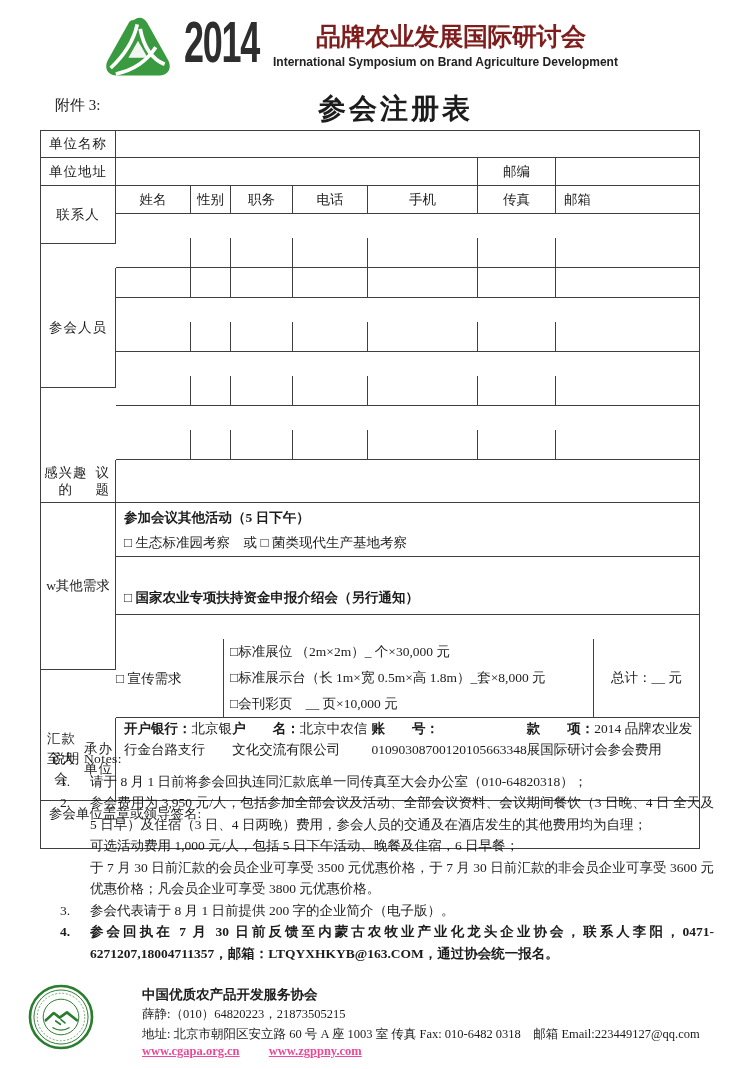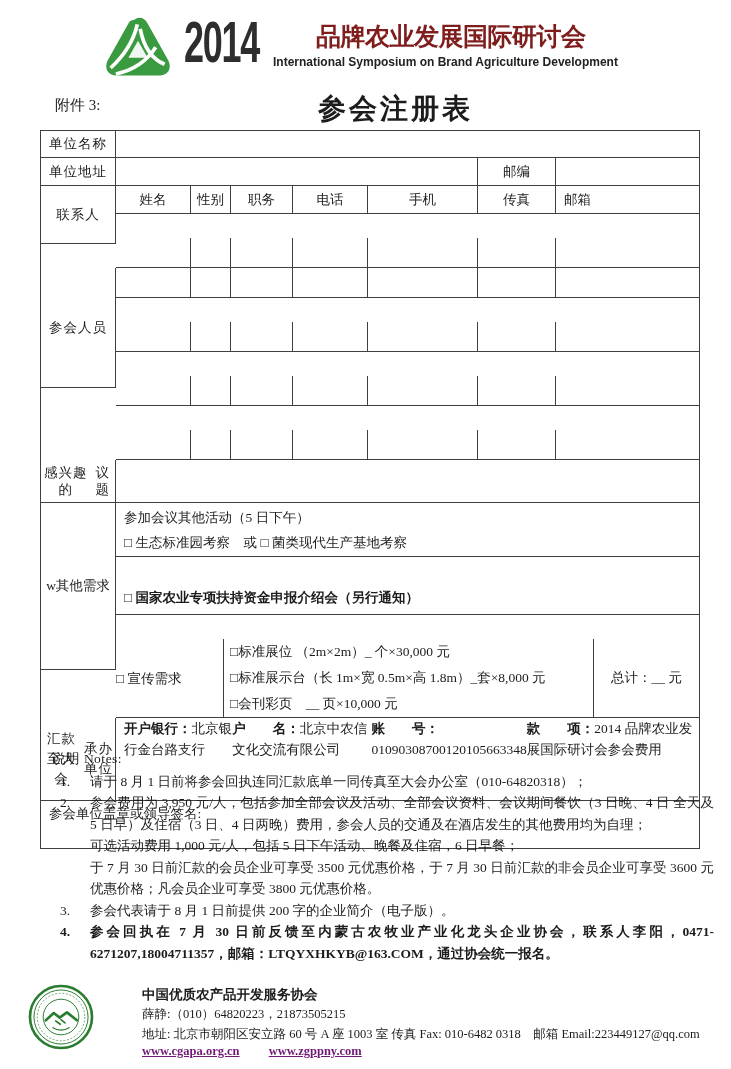--- a/index.html
+++ b/index.html
@@ -56,21 +56,21 @@
   .note-no{flex:0 0 30px;padding-left:8px;}
   .note-text{flex:1;white-space:pre-line;text-align:justify;}
   .note.bold .note-no,.note.bold .note-text{font-weight:bold;}
 
   
   .seal{left:28px;top:984px;}
   .f-org{left:142px;top:986px;font-size:13.5px;font-weight:bold;font-family:"Liberation Sans",sans-serif;}
   .f-phone{left:142px;top:1006px;font-size:12.5px;}
   .f-addr{left:142px;top:1026px;font-size:12.5px;white-space:nowrap;}
   .f-links{left:142px;top:1044px;font-size:12.5px;font-weight:bold;}
-  .f-links a{color:#701a75;text-decoration:underline;margin-right:26px;}
+  .f-links a{color:#ec4899;text-decoration:underline;margin-right:26px;}
 </style>
 </head>
 <body>
 
 <div class="page">
 
   <div class="abs logo">
     <svg width="76" height="74" viewBox="0 0 100 100">
       <path d="M46 7 C52 3 59 5 63 13 L91 63 C96 73 91 83 80 83 L20 83 C9 83 4 73 9 63 L37 13 C40 7 43 9 46 7 Z" fill="#3a9a3f"></path>
       <path d="M49 14 Q42 46 13 73" stroke="#ffffff" stroke-width="5" fill="none"></path>
@@ -172,21 +172,21 @@
         <span>议题</span>
       </div>
       <div class="cell fill end"></div>
     </div>
 
     <div class="band">
       <div class="cell lbl" style="height:167px;letter-spacing:0">w其他需求</div>
       <div class="bandr">
         <div class="row h54">
           <div class="cell fill end content-lines" style="line-height:25px">
-            <span style="font-weight:normal">参加会议其他活动（5 日下午）</span>
+            <span style="font-weight:bold">参加会议其他活动（5 日下午）</span>
             <span>□ 生态标准园考察　或 □ 菌类现代生产基地考察</span>
           </div>
         </div>
         <div class="row h34">
           <div class="cell fill end left bold">□ 国家农业专项扶持资金申报介绍会（另行通知）</div>
         </div>
         <div class="row h79">
           <div class="cell twoline" style="flex:0 0 108px;line-height:29px">
             <span>□ 宣传</span>
             <span>需求</span>

